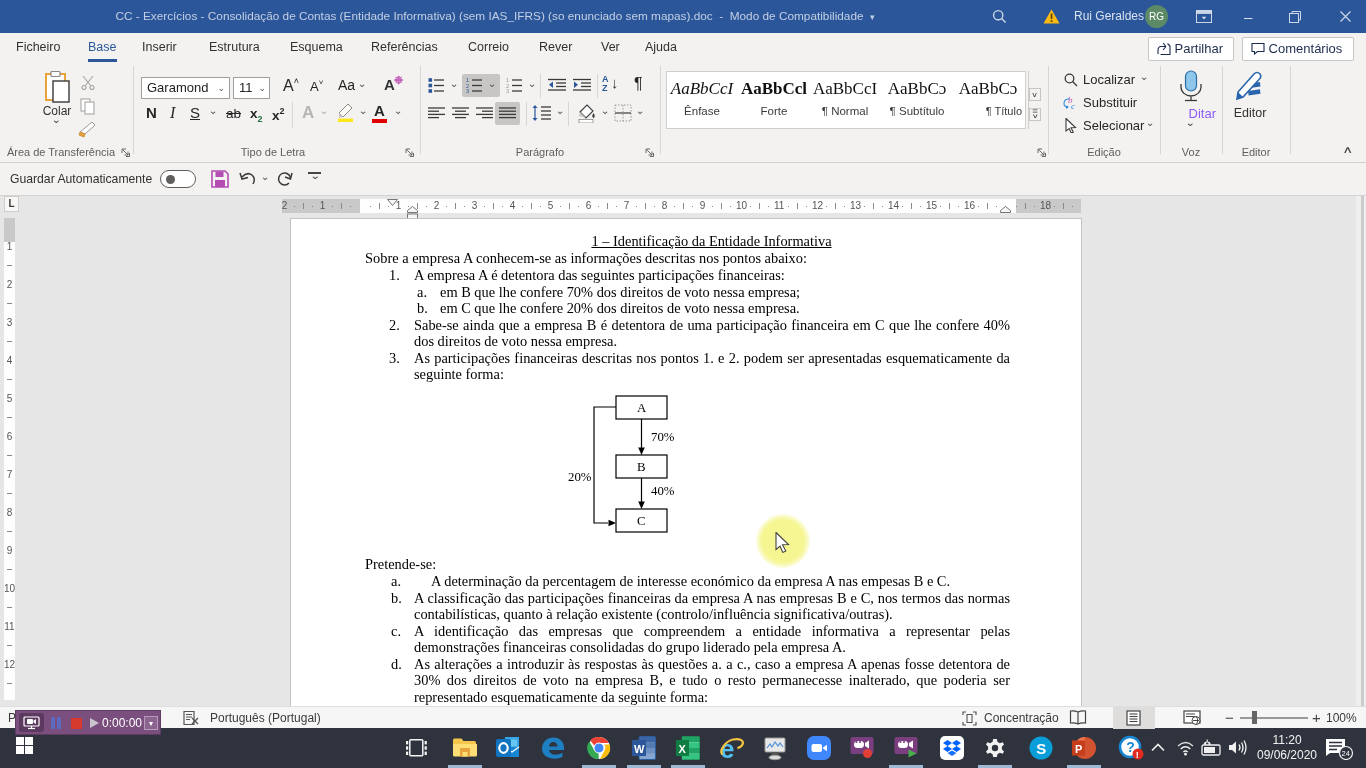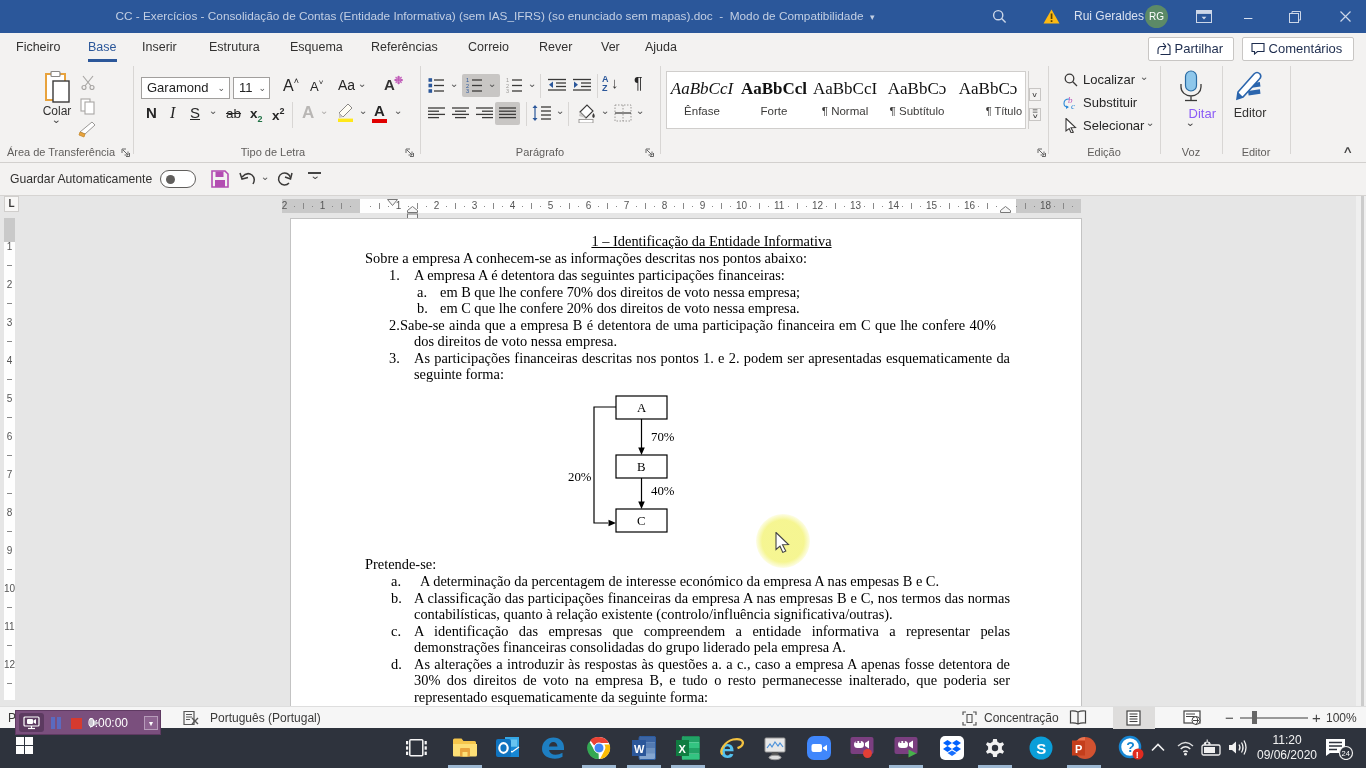--- a/index.html
+++ b/index.html
@@ -472,28 +472,28 @@
 <div id="doctext">
 <div class="abs" style="left:24px;top:37px;width:645px;text-align:center"><span style="text-decoration:underline">1 – Identificação da Entidade Informativa</span></div>
 <div class="abs" style="left:0px;top:54px">Sobre a empresa A conhecem-se as informações descritas nos pontos abaixo:</div>
 <div class="abs" style="left:24px;top:71px">1.</div>
 <div class="abs " style="left:49px;top:71px;width:596px">A empresa A é detentora das seguintes participações financeiras:</div>
 <div class="abs" style="left:52px;top:88px">a.</div>
 <div class="abs " style="left:75px;top:88px;width:570px">em B que lhe confere 70% dos direitos de voto nessa empresa;</div>
 <div class="abs" style="left:52px;top:104px">b.</div>
 <div class="abs " style="left:75px;top:104px;width:570px">em C que lhe confere 20% dos direitos de voto nessa empresa.</div>
 <div class="abs" style="left:24px;top:121px">2.</div>
-<div class="abs jline" style="left:35px;top:121px;width:596px">Sabe-se ainda que a empresa B é detentora de uma participação financeira em C que lhe confere 40%</div>
+<div class="abs jline" style="left:49px;top:121px;width:596px">Sabe-se ainda que a empresa B é detentora de uma participação financeira em C que lhe confere 40%</div>
 <div class="abs " style="left:49px;top:137px;width:596px">dos direitos de voto nessa empresa.</div>
 <div class="abs" style="left:24px;top:154px">3.</div>
 <div class="abs jline" style="left:49px;top:154px;width:596px">As participações financeiras descritas nos pontos 1. e 2. podem ser apresentadas esquematicamente da</div>
 <div class="abs " style="left:49px;top:170px;width:596px">seguinte forma:</div>
 <div class="abs" style="left:0px;top:360px">Pretende-se:</div>
 <div class="abs" style="left:26px;top:377px">a.</div>
-<div class="abs " style="left:55px;top:377px;width:596px">A determinação da percentagem de interesse económico da empresa A nas empesas B e C.</div>
+<div class="abs " style="left:66px;top:377px;width:596px">A determinação da percentagem de interesse económico da empresa A nas empesas B e C.</div>
 <div class="abs" style="left:26px;top:394px">b.</div>
 <div class="abs jline" style="left:49px;top:394px;width:596px">A classificação das participações financeiras da empresa A nas empresas B e C, nos termos das normas</div>
 <div class="abs " style="left:49px;top:410px;width:596px">contabilísticas, quanto à relação existente (controlo/influência significativa/outras).</div>
 <div class="abs" style="left:26px;top:427px">c.</div>
 <div class="abs jline" style="left:49px;top:427px;width:596px">A identificação das empresas que compreendem a entidade informativa a representar pelas</div>
 <div class="abs " style="left:49px;top:443px;width:596px">demonstrações financeiras consolidadas do grupo liderado pela empresa A.</div>
 <div class="abs" style="left:26px;top:460px">d.</div>
 <div class="abs jline" style="left:49px;top:460px;width:596px">As alterações a introduzir às respostas às questões a. a c., caso a empresa A apenas fosse detentora de</div>
 <div class="abs jline" style="left:49px;top:476px;width:596px">30% dos direitos de voto na empresa B, e tudo o resto permanecesse inalterado, que poderia ser</div>
 <div class="abs " style="left:49px;top:493px;width:596px">representado esquematicamente da seguinte forma:</div>
@@ -535,21 +535,21 @@
             <rect x="4" y="3" width="6" height="5" rx="1" fill="#fff"></rect>
             <path d="M10.5 4.5 L13 3 V8 L10.5 6.5 Z" fill="#fff"></path>
             <line x1="5" y1="12.5" x2="12" y2="12.5" stroke="#fff" stroke-width="1.2"></line>
             <line x1="8.5" y1="10" x2="8.5" y2="12" stroke="#fff" stroke-width="1.2"></line>
           </svg>
         </div>
         <div class="abs" style="left:35px;top:6px;width:3.5px;height:12px;background:#5b6abf"></div>
         <div class="abs" style="left:41px;top:6px;width:3.5px;height:12px;background:#5b6abf"></div>
         <div class="abs" style="left:55px;top:7px;width:11px;height:11px;background:#d63a2f"></div>
         <div class="abs" style="left:74px;top:7px;width:0;height:0;border-left:9px solid #c9c5cf;border-top:5.5px solid transparent;border-bottom:5.5px solid transparent"></div>
-        <div class="abs" style="left:72px;top:5px;color:#fff;font-size:12px">0:00:00</div>
+        <div class="abs" style="left:86px;top:5px;color:#fff;font-size:12px">0:00:00</div>
         <div class="abs" style="left:128px;top:5px;width:14px;height:14px;background:#8d6390;border:1px solid #b79cba;text-align:center;line-height:13px;color:#fff;font-size:8px">▾</div>
       </div>
 <svg class="abs" style="left:182px;top:3px" width="17" height="16" viewBox="0 0 17 16">
 <path d="M2 1.5 H12 V14.5 H2 Z M4 4.5 H10 M4 7 H10 M4 9.5 H8" fill="none" stroke="#555" stroke-width="1.2"></path>
 <path d="M10 8 L16 14 M16 8 L10 14" stroke="#555" stroke-width="1.4" fill="none"></path>
       </svg>
 <span class="abs" style="left:210px;top:4px">Português (Portugal)</span>
 <svg class="abs" style="left:962px;top:4px" width="15" height="15" viewBox="0 0 15 15">
 <path d="M1 4 V1 H4 M11 1 H14 V4 M14 11 V14 H11 M4 14 H1 V11" fill="none" stroke="#555" stroke-width="1.2"></path>
 <path d="M5 3.5 H10 V11.5 H5 Z" fill="none" stroke="#555" stroke-width="1.1"></path>

